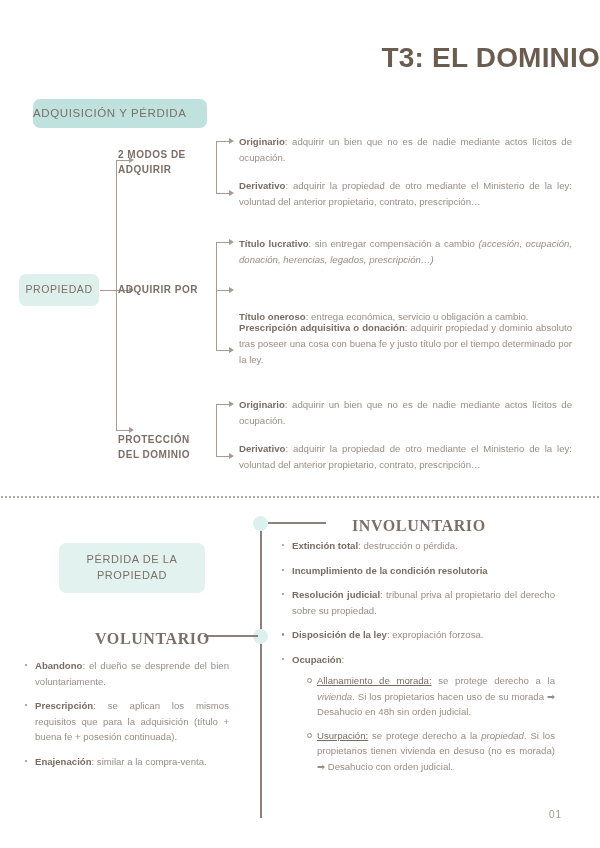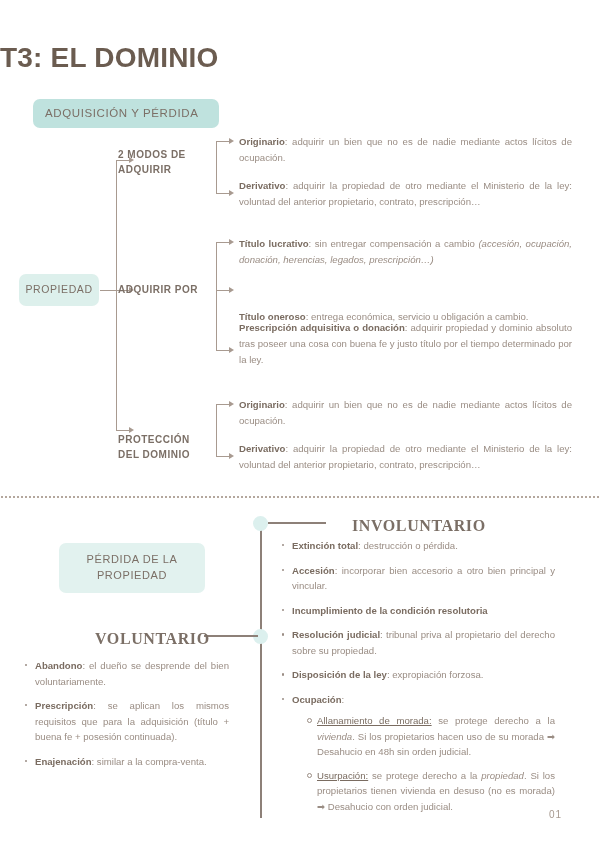--- a/index.html
+++ b/index.html
@@ -11,38 +11,38 @@
     color:#8a7f76;
     position:relative;
     overflow:hidden;
     -webkit-font-smoothing:antialiased;
   }
   .page{position:relative;width:600px;height:848px;}
 
   
   .title{
     position:absolute;top:42px;left:0;width:600px;
-    text-align:left;
+    text-align:right;
     font-size:28px;font-weight:bold;letter-spacing:.2px;
     color:#6b5c50;
   }
 
   
   .tagbox{
     position:absolute;
     background:#bfe2de;
     border-radius:7px;
     color:#7b6f66;
     font-size:11.5px;
     letter-spacing:.6px;
     display:flex;align-items:center;justify-content:center;
     text-align:center;
     line-height:1.45;
   }
-  #box-adquisicion{left:33px;top:99px;width:174px;height:29px;justify-content:flex-start;padding-left:12px;}
+  #box-adquisicion{left:33px;top:99px;width:174px;height:29px;justify-content:flex-start;}
   #box-propiedad{left:19px;top:274px;width:80px;height:32px;background:#ddf0ec;font-size:10.5px;}
   #box-perdida{left:59px;top:543px;width:146px;height:50px;background:#e2f2ef;font-size:11px;}
 
   
   .node{
     position:absolute;
     font-size:10px;font-weight:bold;color:#7b6f66;
     letter-spacing:.5px;line-height:1.5;
   }
   #node-modos{left:118px;top:147px;width:96px;}
@@ -210,23 +210,20 @@
   <div class="dot" id="dot-2"></div>
   <div id="conn-invol"></div>
   <div id="conn-volun"></div>
 
   <div class="sectlabel" id="label-involuntario">INVOLUNTARIO</div>
   <div class="sectlabel" id="label-voluntario">VOLUNTARIO</div>
 
   <ul class="bl" id="list-involuntario">
     <li>
       <b>Extinción total</b><span>: destrucción o pérdida.</span>
-    </li>
-    <li>
-      <b>Accesión</b><span>: incorporar bien accesorio a otro bien principal y vincular.</span>
     </li>
     <li>
       <b>Incumplimiento de la condición resolutoria</b><span></span>
     </li>
     <li>
       <b>Resolución judicial</b><span>: tribunal priva al propietario del derecho sobre su propiedad.</span>
     </li>
     <li>
       <b>Disposición de la ley</b><span>: expropiación forzosa.</span>
     </li>

